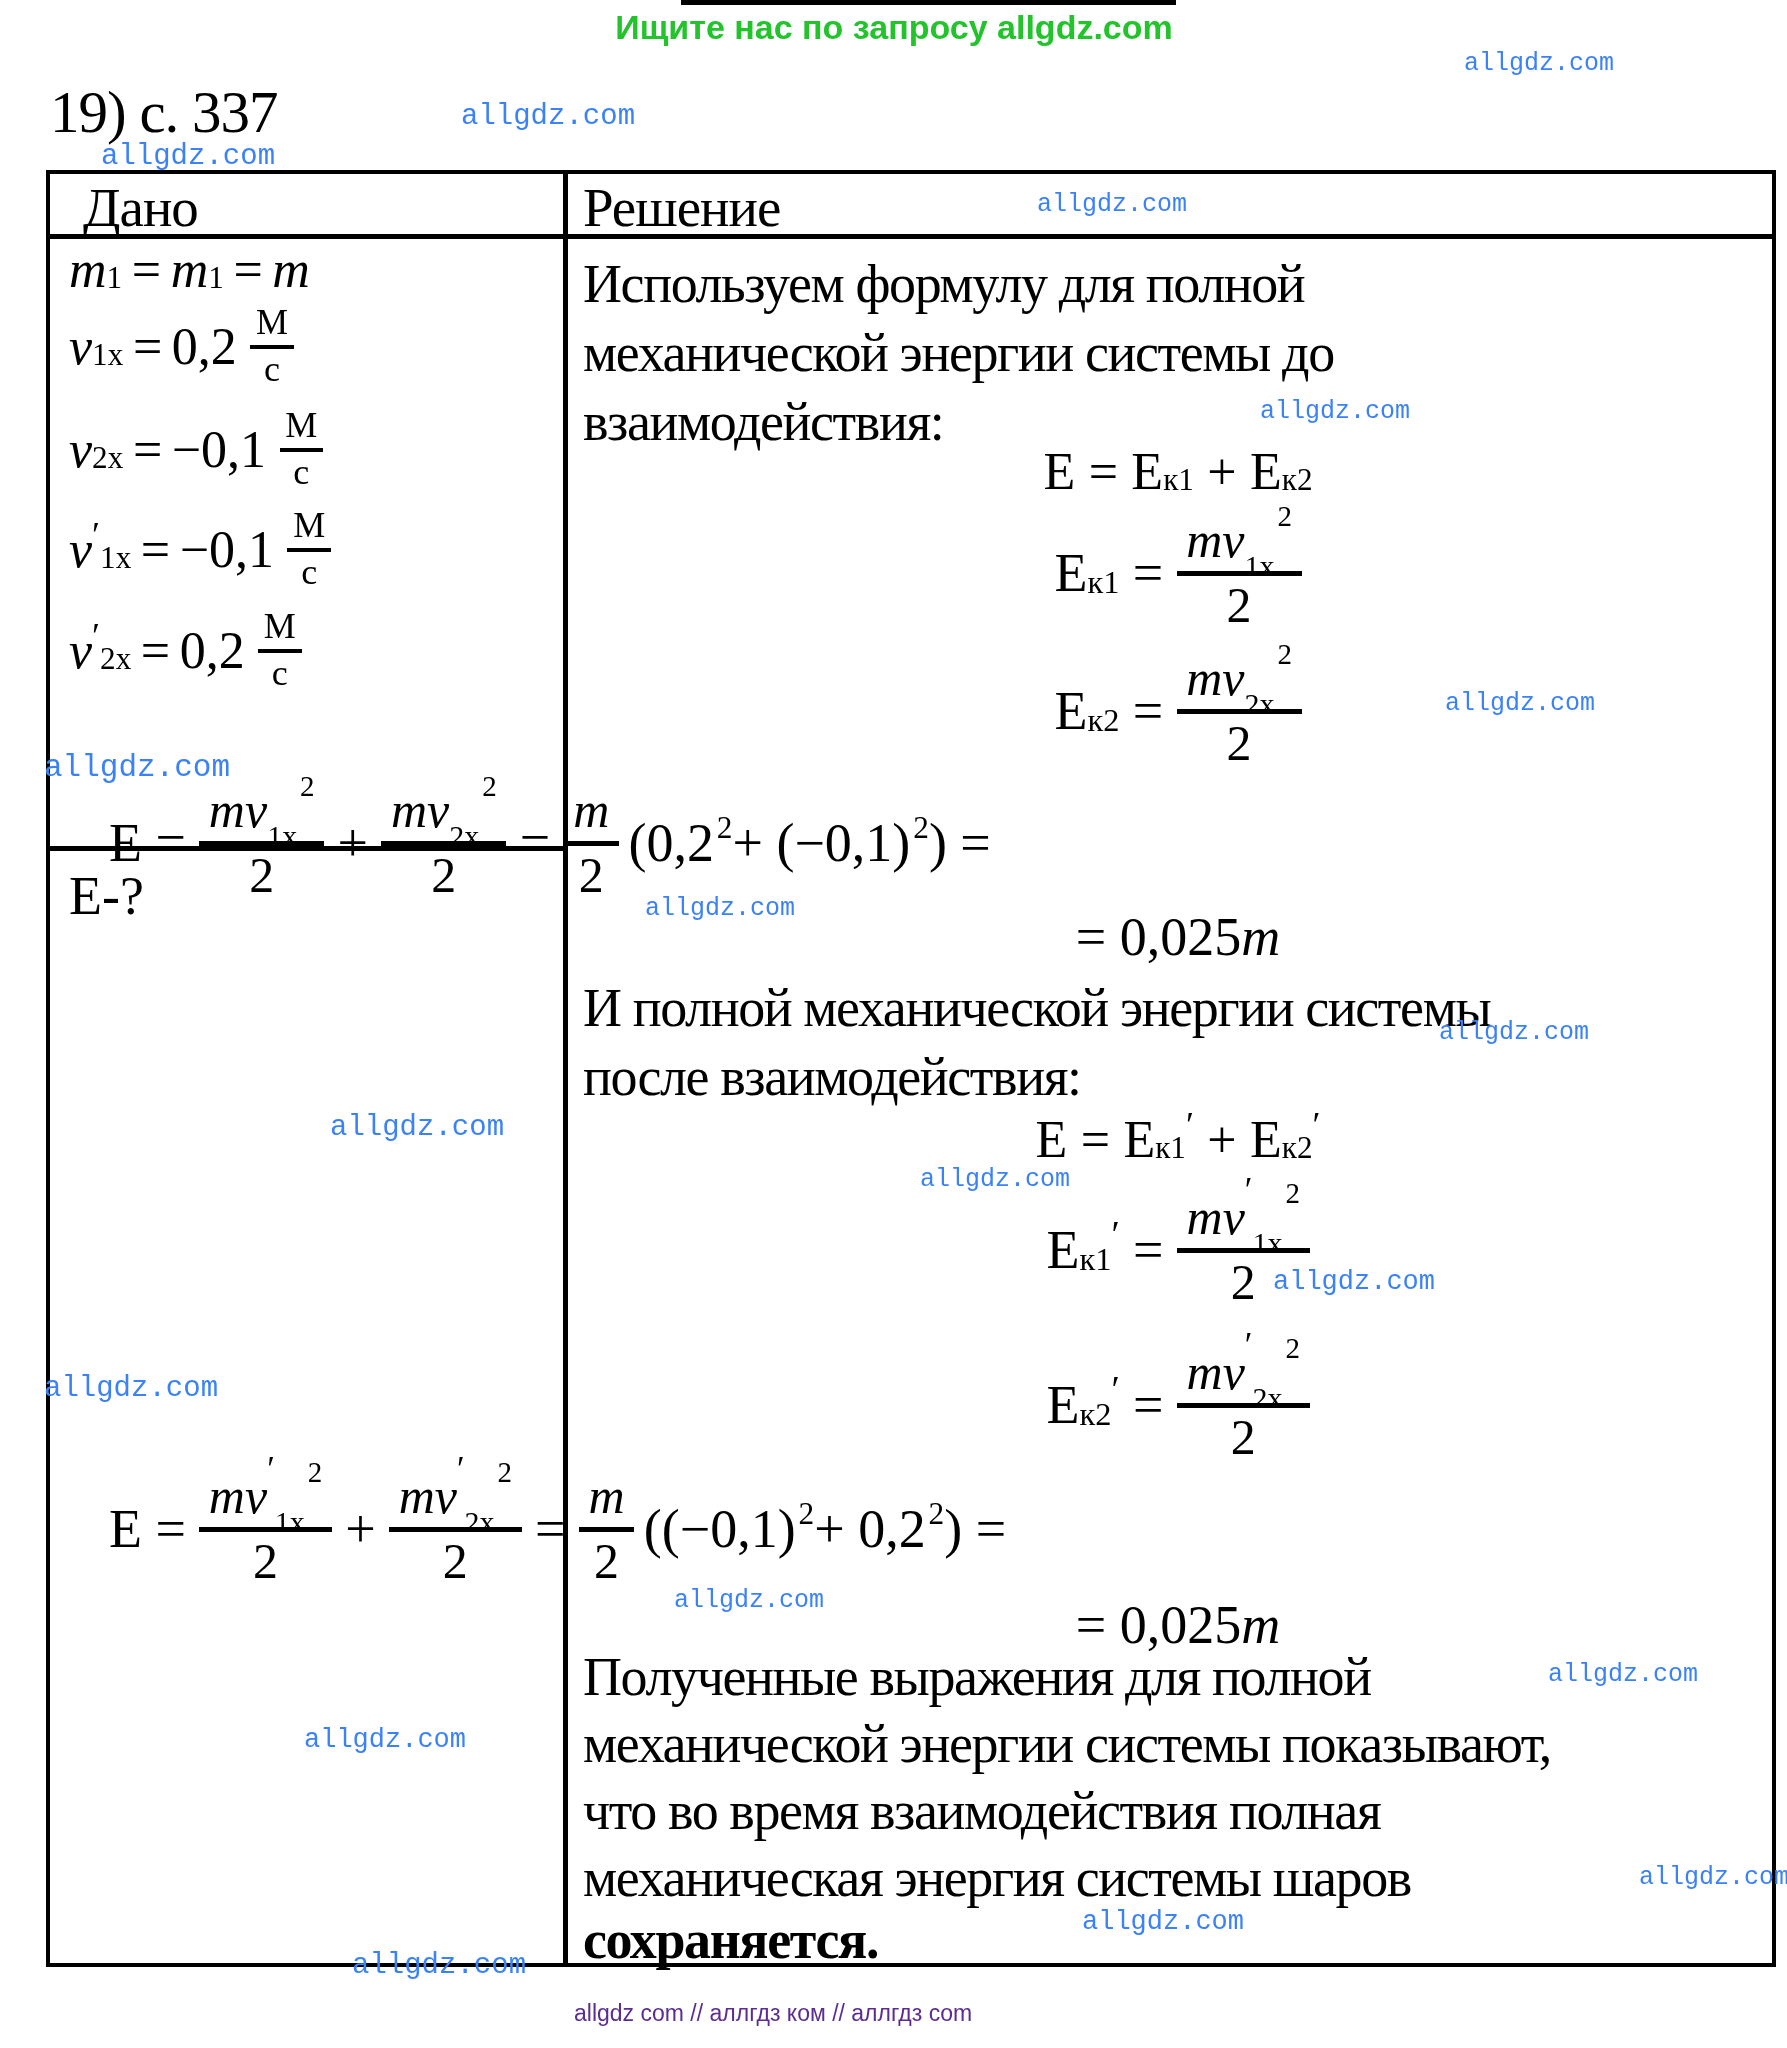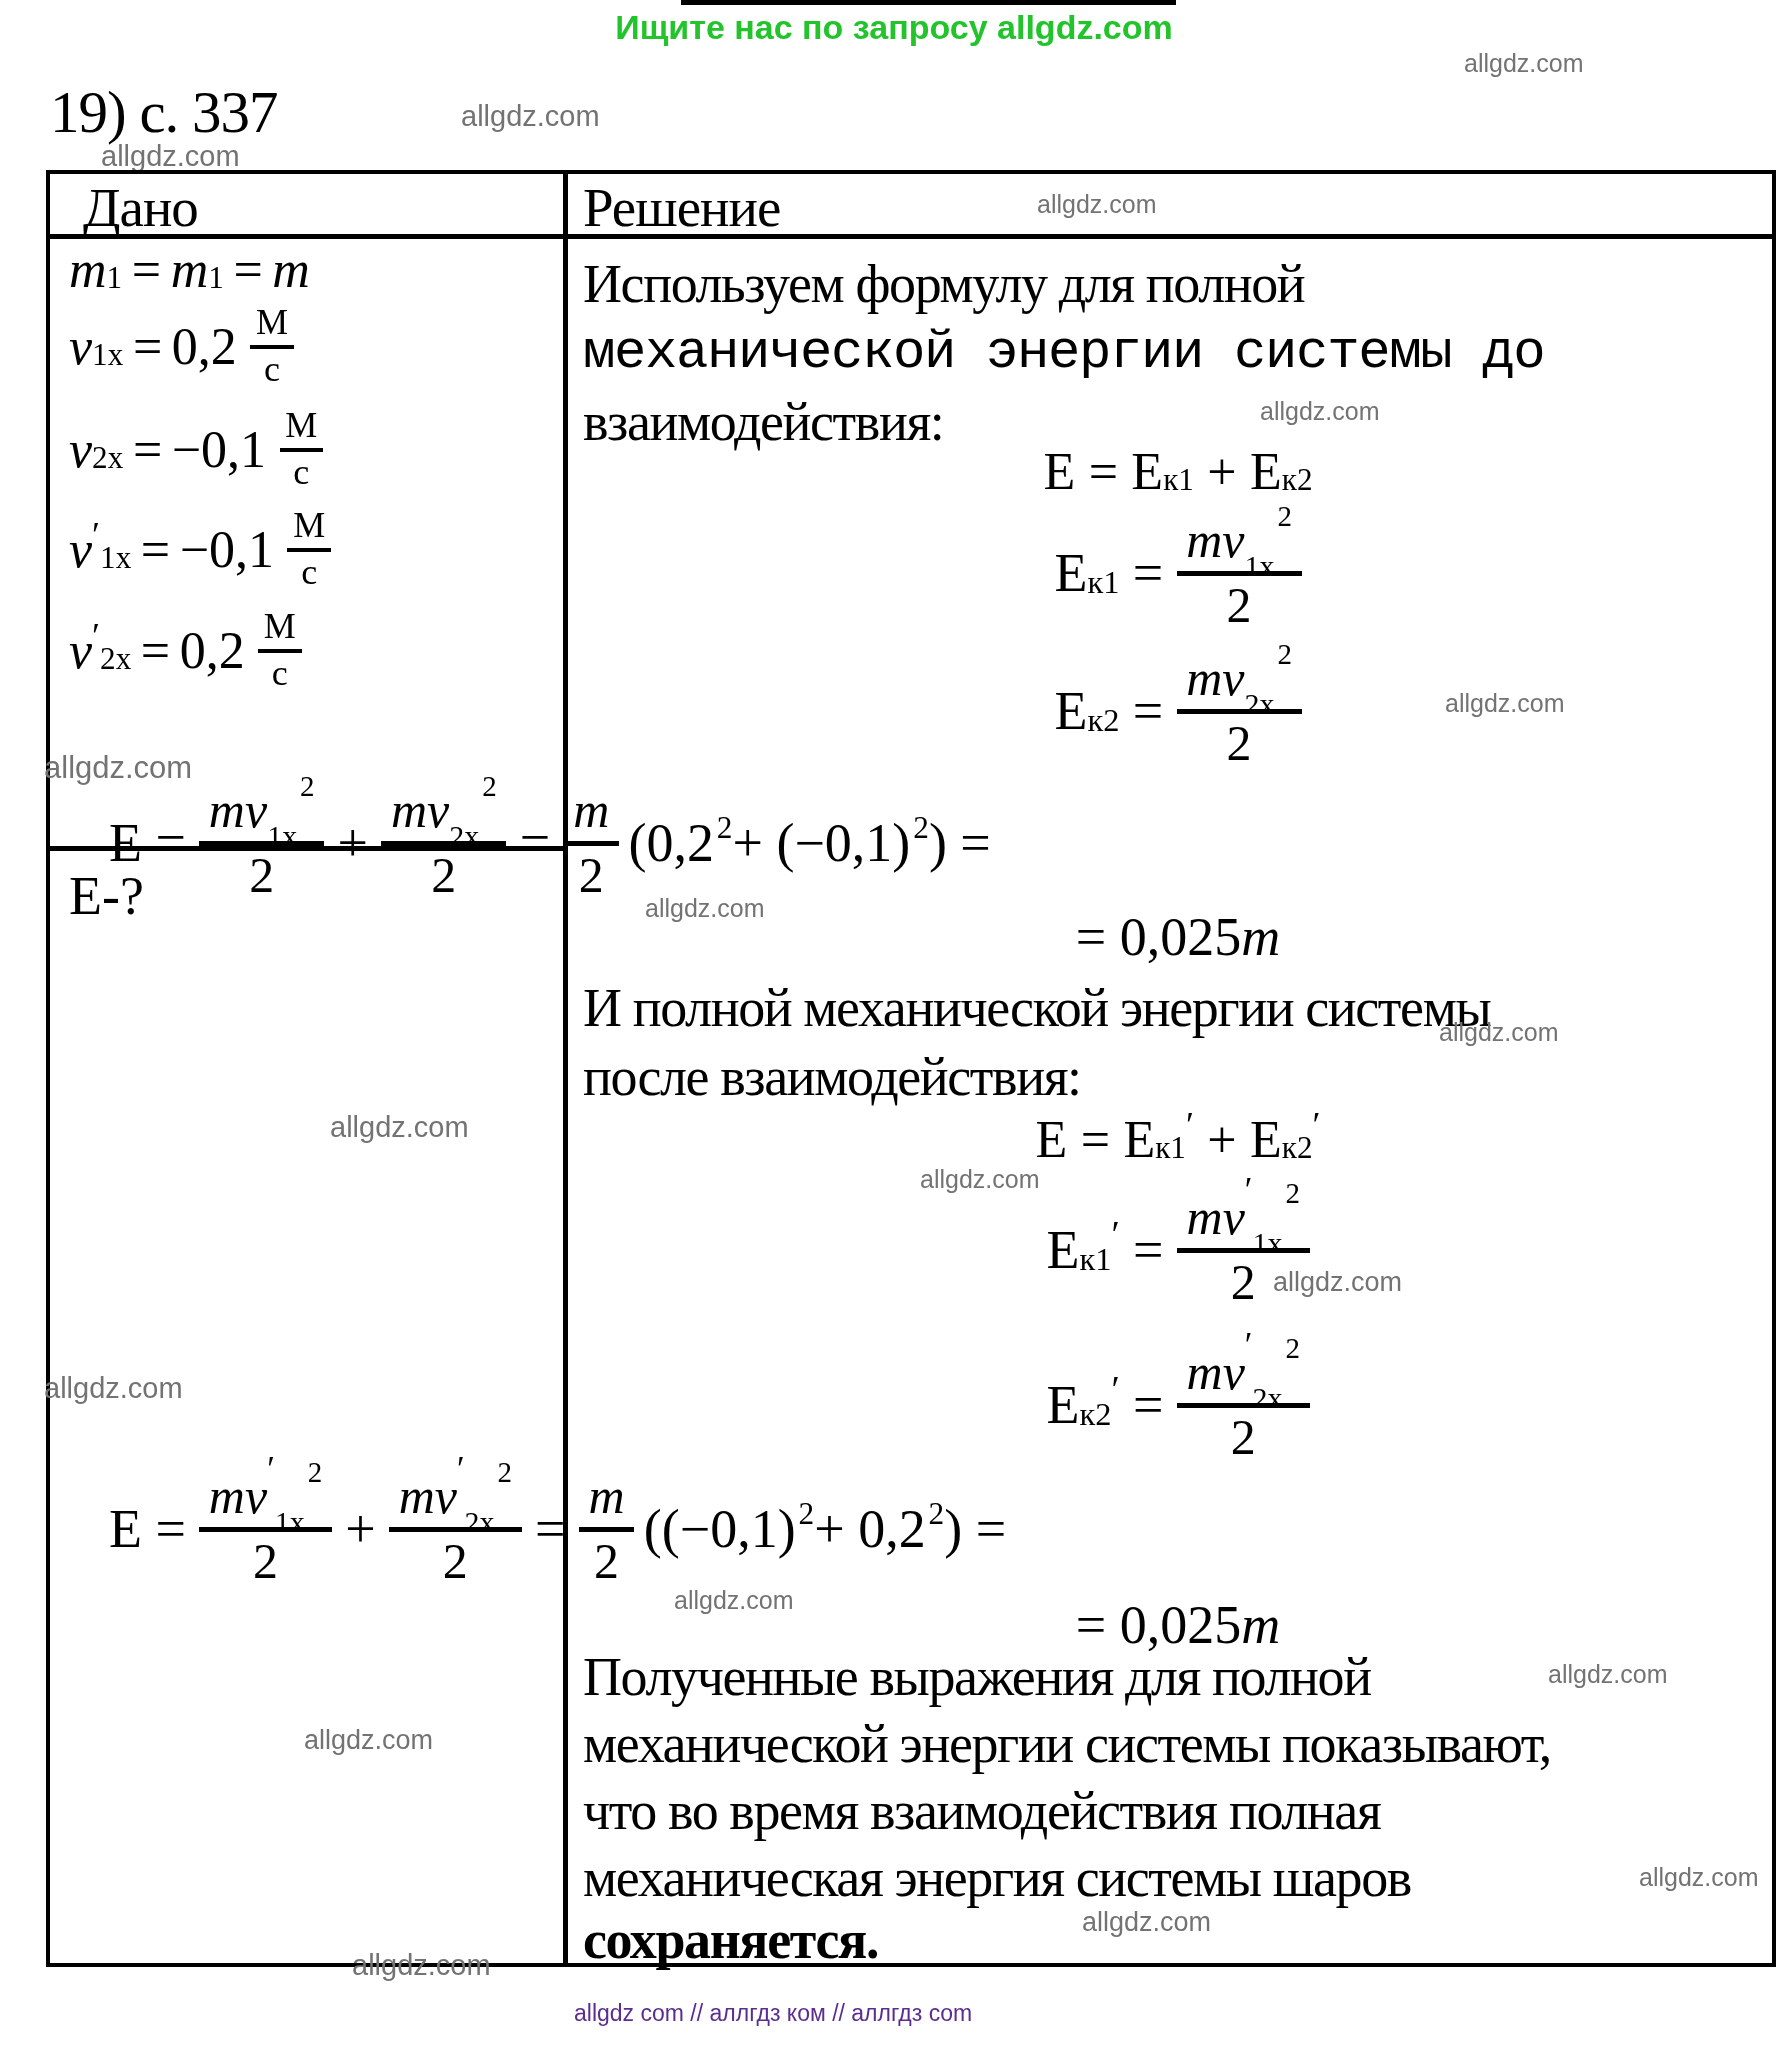--- a/index.html
+++ b/index.html
@@ -3,22 +3,22 @@
 <meta charset="utf-8">
 <style>
   html,body{margin:0;padding:0;}
   body{
     width:1788px;height:2048px;position:relative;background:#ffffff;
     font-family:"Liberation Serif","DejaVu Serif",serif;color:#000;
     overflow:hidden;
   }
   
   .wm{
-    position:absolute;font-family:Liberation Sans, sans-serif;
-    color:#737373;white-space:nowrap;font-size:25px;line-height:1.1;
+    position:absolute;font-family:Liberation Mono, monospace;
+    color:#3b82f6;white-space:nowrap;font-size:25px;line-height:1.1;
   }
   
   .banner{
     position:absolute;left:0;right:0;top:7.6px;text-align:center;
     font-family:"Liberation Sans","DejaVu Sans",sans-serif;
     font-size:34px;font-weight:bold;letter-spacing:0px;
   }
   .scanbar{position:absolute;left:681px;top:0;width:495px;height:4.8px;background:#000;}
   
   .title{position:absolute;left:50px;top:78px;font-size:59px;letter-spacing:-1px;}
@@ -136,21 +136,21 @@
     <span>0,2</span>
     <span class="frac ufrac">
         <span class="fn">М</span>
         <span class="fd">с</span>
       </span>
   </div>
 
   <div class="qmark math">E-?</div>
 
   <div class="pline" style="top:79px;">Используем формулу для полной</div>
-  <div class="pline" style="top:148px;font-family:Liberation Mono, monospace;">механической энергии системы до</div>
+  <div class="pline" style="top:148px;">механической энергии системы до</div>
   <div class="pline" style="top:217px;">взаимодействия:</div>
 
   <div class="frow crow eqn math" style="top:264px;">
     <span>E</span>
     <span class="op">=</span>
     <span>E</span>
       <sub class="s">к1</sub>
       <sup class="pr"></sup>
     <span class="op">+</span>
     <span>E</span>

